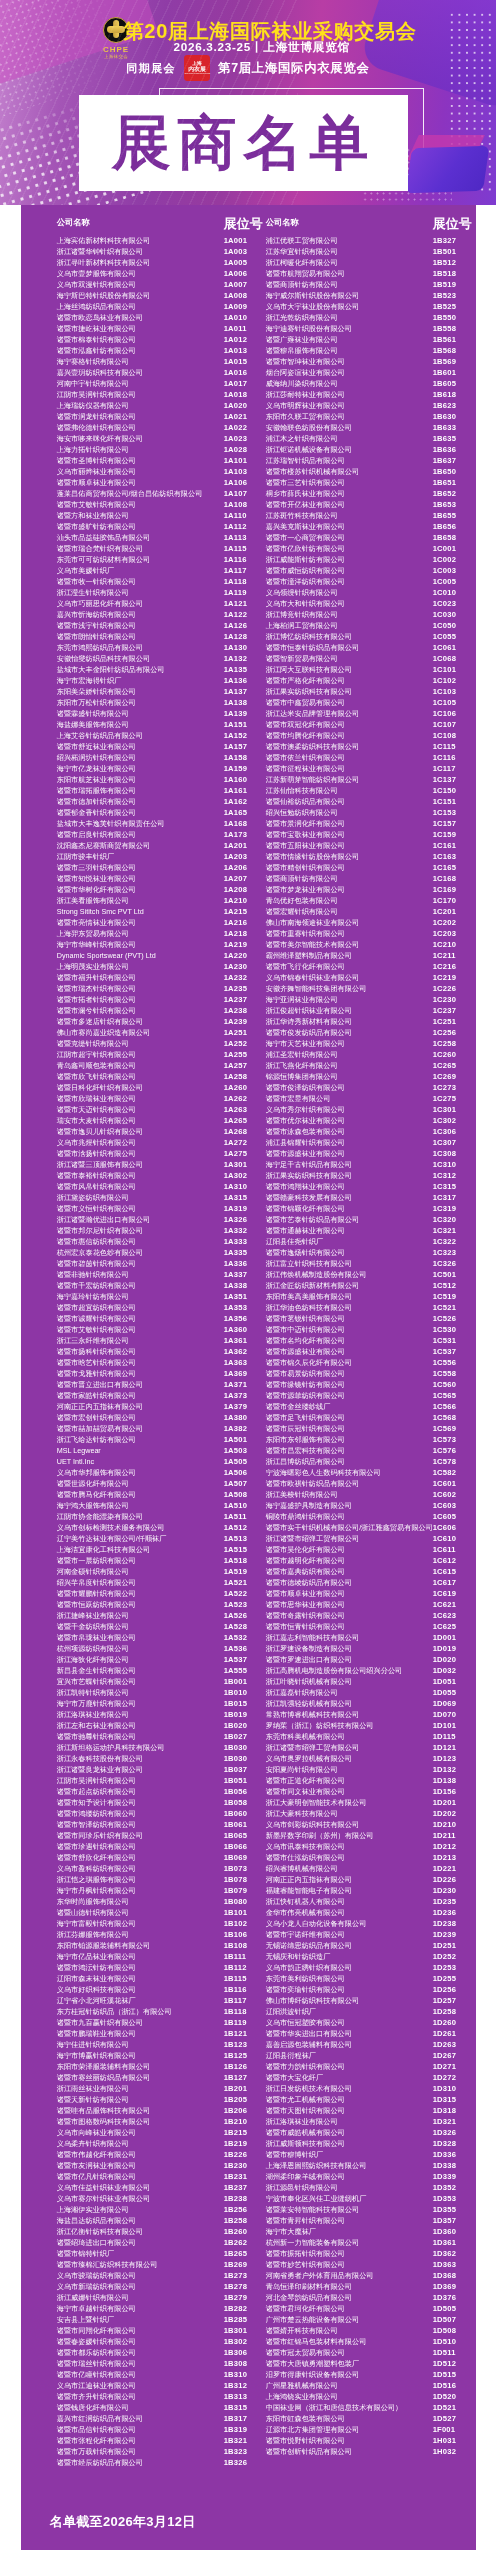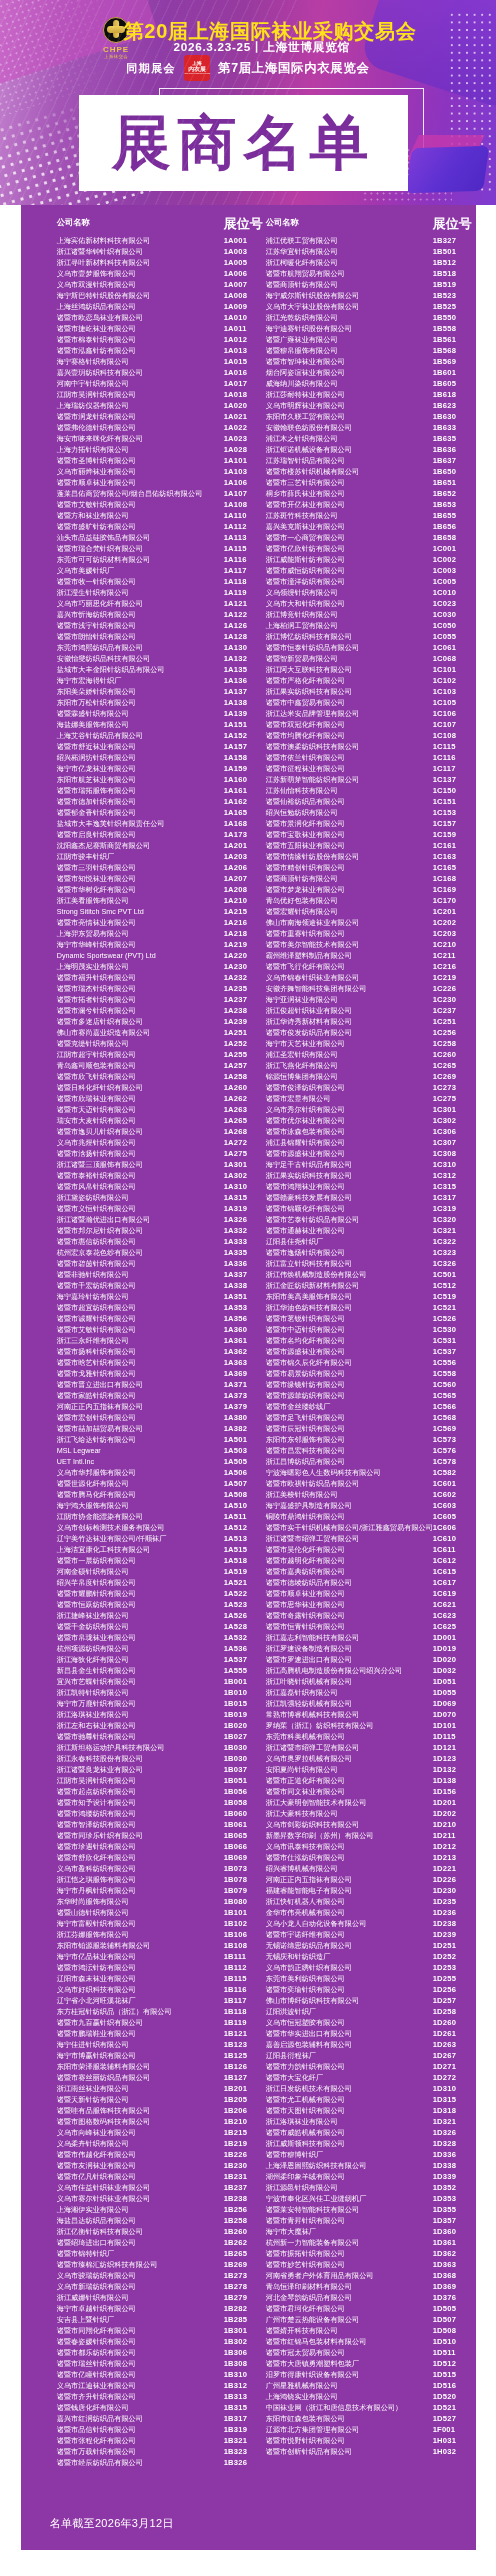--- a/index.html
+++ b/index.html
@@ -54,21 +54,21 @@
   
   .panel { position:absolute; left:20.7px; top:205px; width:455px; height:2345px; background:#8d36a5; }
   .cols { display:flex; padding:9.6px 0 0 29px;margin-left:7px; }
   .col { position:relative; width:209px; }
   .col-head { position:relative; height:20.7px; }
   .col-head .h-name { color:#fff; font-size:8.3px; font-weight:bold; }
   .col-head .h-booth { position:absolute; left:167px; top:0; color:#fff; font-size:13px; font-weight:bold; }
   .row { position:relative; height:11px; }
   .cname { position:absolute; left:0; top:0; color:#ffffff; font-size:7.2px; line-height:11px; white-space:nowrap; }
   .booth { position:absolute; left:167px; top:0; color:#ffffff; font-size:7.6px; font-weight:600; line-height:11px; letter-spacing:0.2px; }
-  .footer-note { position:absolute; left:29px; bottom:19.3px; color:#ffffff; font-size:11px; font-weight:normal; letter-spacing:0.3px; }
+  .footer-note { position:absolute; left:29px; bottom:19.3px; color:#ffffff; font-size:13px; font-weight:bold; letter-spacing:0.3px; }
 </style>
 </head>
 <body>
 
 <div class="page">
 
   <div class="hero">
     <div class="band-tl"></div>
     <div class="band-tr"></div>
     <div class="dots d1"></div>

